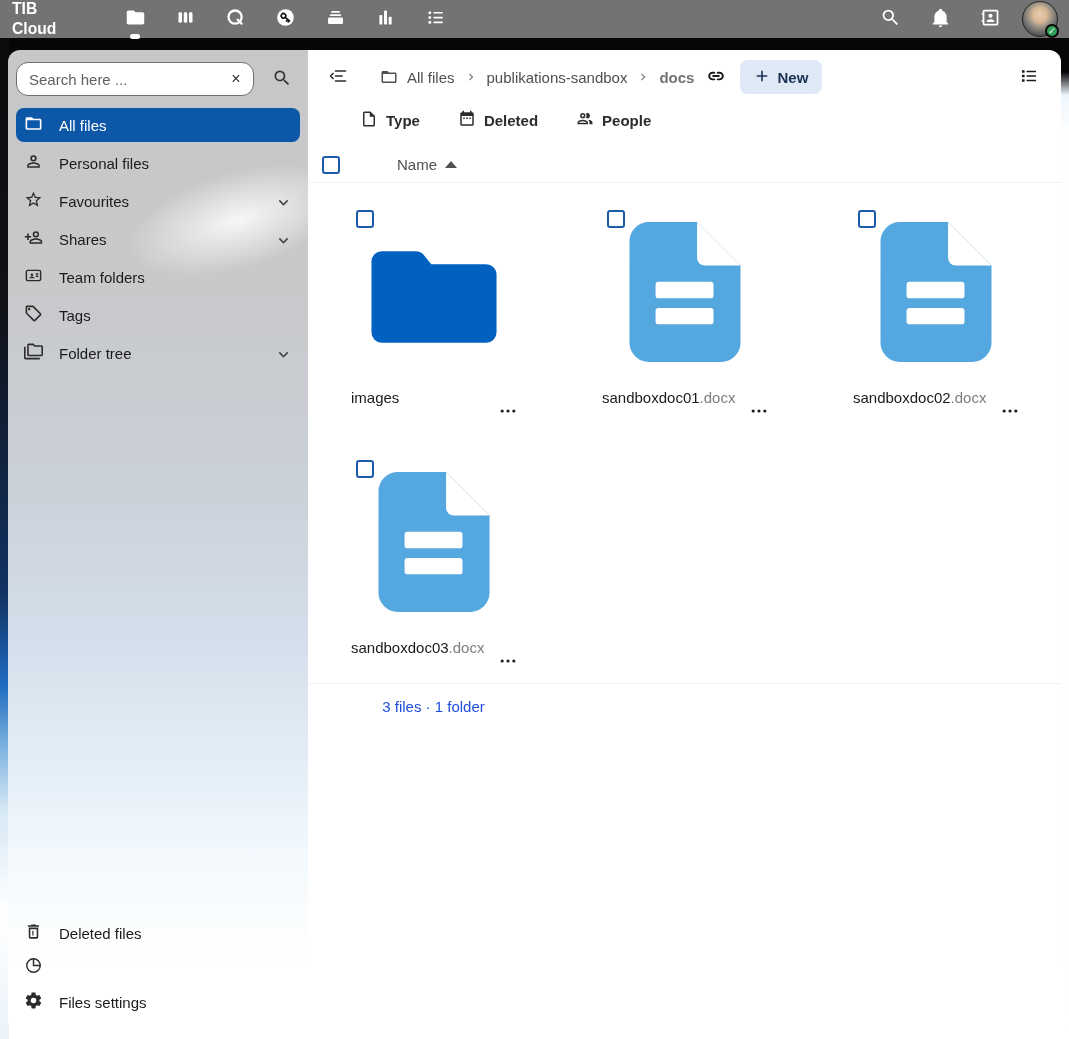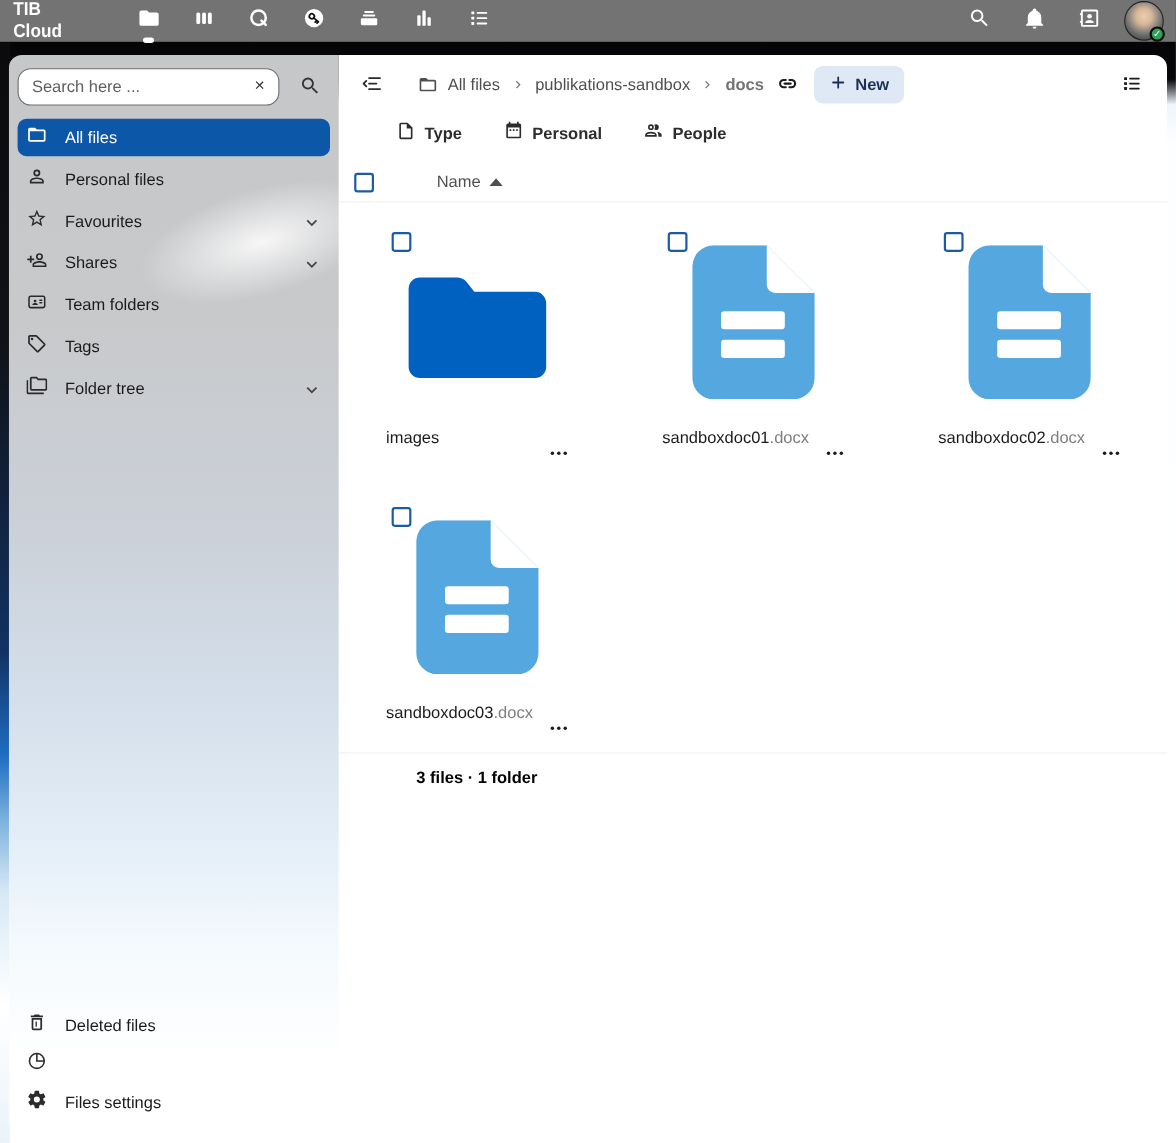--- a/index.html
+++ b/index.html
@@ -97,21 +97,21 @@
   .tile .checkbox { position:absolute; left:48px; top:19px; }
   .tile-icon { position:absolute; left:0; top:0; width:100%; height:190px; display:flex; align-items:center; justify-content:center; }
   .tile-icon.folder svg { width:140px; height:112px; margin-top:22px; }
   .tile-icon.doc svg { width:112px; height:140px; margin-top:12px; }
   .tile-label { position:absolute; left:43px; top:198px; font-size:15px; white-space:nowrap; }
   .tile-label .fext { color:#7e7e7e; }
   .dots-btn { position:absolute; left:186px; top:206px; border:none; background:none; cursor:pointer; padding:4px; }
   .dots-btn svg { width:20px; height:20px; }
 
   .grid-sep { border-top:1px solid #f0f0f0; margin-top:-8px; }
-  .summary { width:251px; text-align:center; padding:14px 0; font-size:15px; color:#000000;font-weight:bold; }
+  .summary { width:251px; text-align:center; padding:14px 0; font-size:15px; color:#1d4ed8; }
 </style>
 </head>
 <body>
 
 <div class="wallpaper-strip"></div>
 
 <header class="topbar">
   <div class="logo">TIB Cloud</div>
 
   <nav class="appmenu">
@@ -411,21 +411,21 @@
             </svg>
         </span>
         <span>Type</span>
       </div>
       <div class="filter-chip">
         <span>
           <svg viewBox="0 0 24 24" fill="#2c2c2c">
               <path d="M19,3H18V1H16V3H8V1H6V3H5A2,2 0 0,0 3,5V19A2,2 0 0,0 5,21H19A2,2 0 0,0 21,19V5A2,2 0 0,0 19,3M19,19H5V8H19V19M7,10H9V12H7V10M11,10H13V12H11V10M15,10H17V12H15V10Z"></path>
             </svg>
         </span>
-        <span>Personal</span>
+        <span>Deleted</span>
       </div>
       <div class="filter-chip">
         <span>
           <svg viewBox="0 0 24 24" fill="#2c2c2c">
               <path d="M13.07,10.41A5,5 0 0,0 13.07,4.59A3.39,3.39 0 0,1 15,4A3.5,3.5 0 0,1 18.5,7.5A3.5,3.5 0 0,1 15,11A3.39,3.39 0 0,1 13.07,10.41M5.5,7.5A3.5,3.5 0 0,1 9,4A3.5,3.5 0 0,1 12.5,7.5A3.5,3.5 0 0,1 9,11A3.5,3.5 0 0,1 5.5,7.5M7.5,7.5A1.5,1.5 0 0,0 9,9A1.5,1.5 0 0,0 10.5,7.5A1.5,1.5 0 0,0 9,6A1.5,1.5 0 0,0 7.5,7.5M16,17V19H2V17C2,17 2,13 9,13C16,13 16,17 16,17M14,17C13.86,16.22 12.67,15 9,15C5.33,15 4.07,16.31 4,17M15.95,13C17.19,13.89 18,15.07 18,17V19H22V17C22,17 22,13.37 15.94,13Z"></path>
             </svg>
         </span>
         <span>People</span>
       </div>
     </div>

